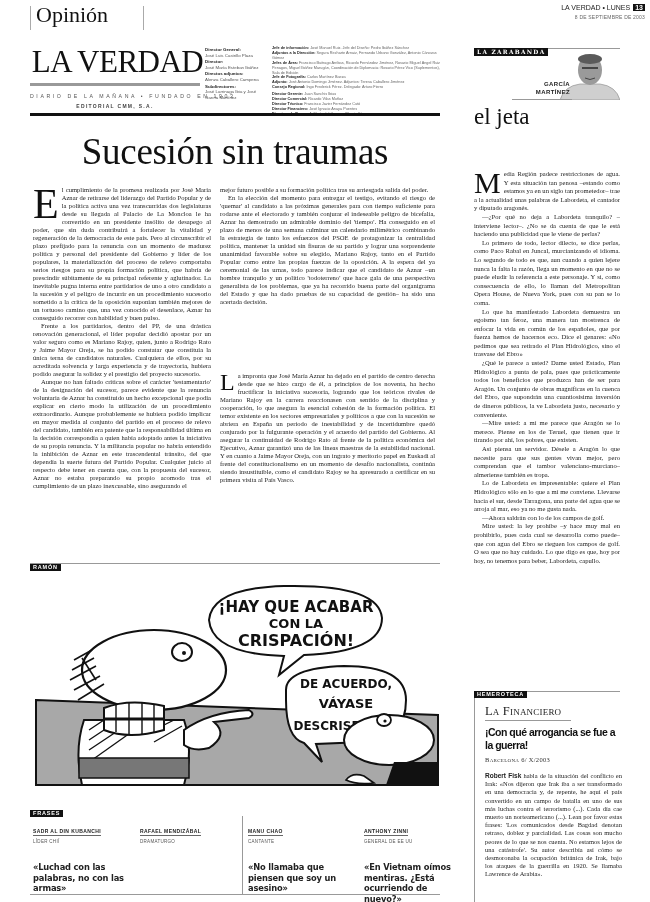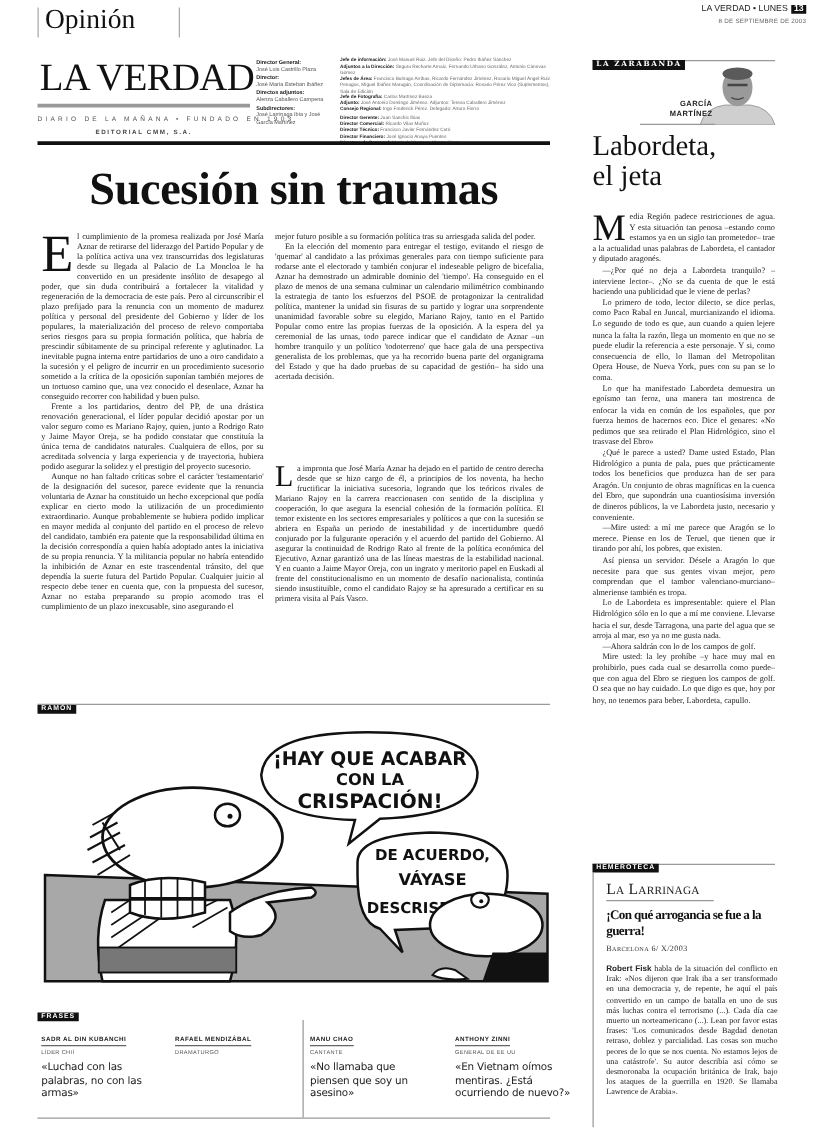--- a/index.html
+++ b/index.html
@@ -47,21 +47,21 @@
   #cartoon-label { left: 30px; top: 564px; background: #111; color: #fff; font-family: "Liberation Sans", sans-serif; font-size: 5.5px; font-weight: bold; padding: 0 3px; letter-spacing: 0.8px; line-height: 7px; }
   #cartoon-rule { left: 30px; top: 563px; width: 410px; height: 1px; background: #999; }
   #cartoon { left: 34px; top: 580px; width: 406px; height: 215px; }
 
   
   #frases-label { left: 30px; top: 810px; background: #111; color: #fff; font-family: "Liberation Sans", sans-serif; font-size: 5.5px; font-weight: bold; padding: 0 3px; letter-spacing: 0.8px; line-height: 7px; }
   #frases-bottom { left: 30px; top: 894px; width: 410px; height: 1px; background: #999; }
   .quote-col { top: 818px; width: 98px; }
   .quote-name { font-family: "Liberation Sans", sans-serif; font-size: 5px; font-weight: bold; color: #222; border-bottom: 1px solid #666; padding-bottom: 1px; display: inline-block; letter-spacing: 0.4px; }
   .quote-role { font-family: "Liberation Sans", sans-serif; font-size: 4.5px; color: #555; margin-top: 2px; letter-spacing: 0.3px; }
-  .quote-text { font-family: "DejaVu Sans", sans-serif; font-size: 8.3px; line-height: 10.6px; color: #222; margin-top: 4px; letter-spacing: -0.15px; }
+  .quote-text { font-family: "DejaVu Sans", sans-serif; font-size: 8.3px; line-height: 10.6px; color: #222; margin-top: 18px; letter-spacing: -0.15px; font-weight: bold; }
   .quote-divider { top: 816px; width: 1px; height: 78px; background: #999; }
 
   
   #date-line { left: 445px; top: 4px; width: 200px; text-align: right; font-family: "Liberation Sans", sans-serif; font-size: 7px; color: #222; }
   #date-line .page { background: #111; color: #fff; font-weight: bold; padding: 0 2px; margin-left: 3px; }
   #date-sub { left: 445px; top: 14px; width: 200px; text-align: right; font-family: "Liberation Sans", sans-serif; font-size: 5px; color: #666; letter-spacing: 0.2px; }
 
   #zarabanda-rule { left: 474px; top: 48px; width: 146px; height: 1px; background: #999; }
   #zarabanda-label { left: 474px; top: 48px; background: #111; color: #fff; font-family: "DejaVu Serif", serif; font-size: 5.8px; font-weight: bold; letter-spacing: 1.3px; padding: 0 3px; line-height: 8px; }
   #author-name { left: 510px; top: 80px; width: 60px; text-align: right; font-family: "Liberation Sans", sans-serif; font-size: 6px; font-weight: bold; line-height: 8px; color: #222; letter-spacing: 0.4px; }
@@ -72,21 +72,21 @@
 
   #column-body { left: 474px; top: 170px; width: 146px; }
   #column-body .body-text { font-size: 6.6px; line-height: 8.6px; }
 
   
   #hem-rule { left: 474px; top: 691px; width: 146px; height: 1px; background: #999; }
   #hem-label { left: 474px; top: 691px; background: #111; color: #fff; font-family: "Liberation Sans", sans-serif; font-size: 5.5px; font-weight: bold; letter-spacing: 0.8px; padding: 0 3px; line-height: 7px; }
   #hem-leftline { left: 474px; top: 698px; width: 1px; height: 204px; background: #999; }
   #hem-paper { left: 485px; top: 704px; font-family: "Liberation Serif", serif; font-size: 12.5px; color: #222; font-variant: small-caps; letter-spacing: 0.2px; }
   #hem-paper-rule { left: 485px; top: 720px; width: 86px; height: 1px; background: #999; }
-  #hem-title { left: 485px; top: 726px; width: 135px; font-family: Liberation Serif, serif; font-weight: bold; font-size: 10.5px; line-height: 13px; color: #111; letter-spacing: -0.5px; }
+  #hem-title { left: 485px; top: 726px; width: 135px; font-family: Liberation Sans, sans-serif; font-weight: bold; font-size: 10.5px; line-height: 13px; color: #111; letter-spacing: -0.5px; }
   #hem-dateline { left: 485px; top: 756px; font-family: "Liberation Serif", serif; font-size: 6.5px; color: #333; font-variant: small-caps; letter-spacing: 0.3px; }
   #hem-body { left: 485px; top: 772px; width: 137px; }
   #hem-body .body-text { font-size: 6.5px; line-height: 8.2px; }
   #hem-body b { font-family: "Liberation Sans", sans-serif; }
 </style>
 </head>
 <body>
 
 <div class="abs" id="section-rule-l"></div>
 <div class="abs" id="section-title" style="left:36px;">Opinión</div>
@@ -120,21 +120,21 @@
   <div class="gap"></div>
   <div><b>Director Gerente:</b> <span>Juan Sanchis Ibias</span></div>
   <div><b>Director Comercial:</b> <span>Ricardo Vilas Muñoz</span></div>
   <div><b>Director Técnico:</b> <span>Francisco Javier Fernández Cutó</span></div>
   <div><b>Director Financiero:</b> <span>José Ignacio Anaya Puentes</span></div>
   <div><b>Directora de Personal:</b> <span>María del Carmen Alberta Sáez</span></div>
 </div>
 
 <div class="abs" id="main-rule"></div>
 
-<h1 class="abs" id="headline" style="font-weight:bold;">Sucesión sin traumas</h1>
+<h1 class="abs" id="headline" style="font-weight:normal;">Sucesión sin traumas</h1>
 
 <div class="abs body-text" id="editorial-col1">
   <p class="first"><span class="dropcap">E</span><span>l cumplimiento de la promesa realizada por José María Aznar de retirarse del liderazgo del Partido Popular y de la política activa una vez transcurridas dos legislaturas desde su llegada al Palacio de La Moncloa le ha convertido en un presidente insólito de desapego al poder, que sin duda contribuirá a fortalecer la vitalidad y regeneración de la democracia de este país. Pero al circunscribir el plazo prefijado para la renuncia con un momento de madurez política y personal del presidente del Gobierno y líder de los populares, la materialización del proceso de relevo comportaba serios riesgos para su propia formación política, que habría de prescindir súbitamente de su principal referente y aglutinador. La inevitable pugna interna entre partidarios de uno a otro candidato a la sucesión y el peligro de incurrir en un procedimiento sucesorio sometido a la crítica de la oposición suponían también mejores de un tortuoso camino que, una vez conocido el desenlace, Aznar ha conseguido recorrer con habilidad y buen pulso.</span></p>
   <p>Frente a los partidarios, dentro del PP, de una drástica renovación generacional, el líder popular decidió apostar por un valor seguro como es Mariano Rajoy, quien, junto a Rodrigo Rato y Jaime Mayor Oreja, se ha podido constatar que constituía la única terna de candidatos naturales. Cualquiera de ellos, por su acreditada solvencia y larga experiencia y de trayectoria, hubiera podido asegurar la solidez y el prestigio del proyecto sucesorio.</p>
   <p>Aunque no han faltado críticas sobre el carácter 'testamentario' de la designación del sucesor, parece evidente que la renuncia voluntaria de Aznar ha constituido un hecho excepcional que podía explicar en cierto modo la utilización de un procedimiento extraordinario. Aunque probablemente se hubiera podido implicar en mayor medida al conjunto del partido en el proceso de relevo del candidato, también era patente que la responsabilidad última en la decisión correspondía a quien había adoptado antes la iniciativa de su propia renuncia. Y la militancia popular no habría entendido la inhibición de Aznar en este trascendental tránsito, del que dependía la suerte futura del Partido Popular. Cualquier juicio al respecto debe tener en cuenta que, con la propuesta del sucesor, Aznar no estaba preparando su propio acomodo tras el cumplimiento de un plazo inexcusable, sino asegurando el</p>
 </div>
 
 <div class="abs body-text" id="editorial-col2">
   <p class="first">mejor futuro posible a su formación política tras su arriesgada salida del poder.</p>
   <p>En la elección del momento para entregar el testigo, evitando el riesgo de 'quemar' al candidato a las próximas generales para con tiempo suficiente para rodarse ante el electorado y también conjurar el indeseable peligro de bicefalia, Aznar ha demostrado un admirable dominio del 'tiempo'. Ha conseguido en el plazo de menos de una semana culminar un calendario milimétrico combinando la estrategia de tanto los esfuerzos del PSOE de protagonizar la centralidad política, mantener la unidad sin fisuras de su partido y lograr una sorprendente unanimidad favorable sobre su elegido, Mariano Rajoy, tanto en el Partido Popular como entre las propias fuerzas de la oposición. A la espera del ya ceremonial de las urnas, todo parece indicar que el candidato de Aznar –un hombre tranquilo y un político 'todoterreno' que hace gala de una perspectiva generalista de los problemas, que ya ha recorrido buena parte del organigrama del Estado y que ha dado pruebas de su capacidad de gestión– ha sido una acertada decisión.</p>
@@ -245,21 +245,20 @@
     <path d="M25,28 Q30,31 35,28" stroke="#444" stroke-width="1" fill="none"></path>
   </svg>
 </div>
 <div class="abs" id="author-name">
   <div>GARCÍA</div>
   <div>MARTÍNEZ</div>
 </div>
 <div class="abs" id="author-rule"></div>
 
 <div class="abs" id="column-title">
-  <div>Labordeta,</div>
   <div>el jeta</div>
 </div>
 
 <div class="abs" id="column-body">
   <div class="body-text">
     <p class="first"><span class="dropcap" style="font-size:30px;line-height:24px;">M</span><span>edia Región padece restricciones de agua. Y esta situación tan penosa –estando como estamos ya en un siglo tan prometedor– trae a la actualidad unas palabras de Labordeta, el cantador y diputado aragonés.</span></p>
     <p>—¿Por qué no deja a Labordeta tranquilo? –interviene lector–. ¿No se da cuenta de que le está haciendo una publicidad que le viene de perlas?</p>
     <p>Lo primero de todo, lector dilecto, se dice perlas, como Paco Rabal en Juncal, murcianizando el idioma. Lo segundo de todo es que, aun cuando a quien lejere nunca la falta la razón, llega un momento en que no se puede eludir la referencia a este personaje. Y si, como consecuencia de ello, lo llaman del Metropolitan Opera House, de Nueva York, pues con su pan se lo coma.</p>
     <p>Lo que ha manifestado Labordeta demuestra un egoísmo tan feroz, una manera tan mostrenca de enfocar la vida en común de los españoles, que por fuerza hemos de hacernos eco. Dice el genares: «No pedimos que sea retirado el Plan Hidrológico, sino el trasvase del Ebro»</p>
     <p>¿Qué le parece a usted? Dame usted Estado, Plan Hidrológico a punta de pala, pues que prácticamente todos los beneficios que produzca han de ser para Aragón. Un conjunto de obras magníficas en la cuenca del Ebro, que supondrán una cuantiosísima inversión de dineros públicos, la ve Labordeta justo, necesario y conveniente.</p>
@@ -267,21 +266,21 @@
     <p>Así piensa un servidor. Désele a Aragón lo que necesite para que sus gentes vivan mejor, pero comprendan que el tambor valenciano-murciano–almeriense también es tropa.</p>
     <p>Lo de Labordeta es impresentable: quiere el Plan Hidrológico sólo en lo que a mí me conviene. Llevarse hacia el sur, desde Tarragona, una parte del agua que se arroja al mar, eso ya no me gusta nada.</p>
     <p>—Ahora saldrán con lo de los campos de golf.</p>
     <p>Mire usted: la ley prohíbe –y hace muy mal en prohibirlo, pues cada cual se desarrolla como puede– que con agua del Ebro se rieguen los campos de golf. O sea que no hay cuidado. Lo que digo es que, hoy por hoy, no tenemos para beber, Labordeta, capullo.</p>
   </div>
 </div>
 
 <div class="abs" id="hem-rule"></div>
 <div class="abs" id="hem-label">HEMEROTECA</div>
 <div class="abs" id="hem-leftline"></div>
-<div class="abs" id="hem-paper">La Larrinaga</div>
+<div class="abs" id="hem-paper">La Financiero</div>
 <div class="abs" id="hem-paper-rule"></div>
 <div class="abs" id="hem-title">¡Con qué arrogancia se fue a la guerra!</div>
 <div class="abs" id="hem-dateline">Barcelona 6/ X/2003</div>
 <div class="abs" id="hem-body">
   <div class="body-text">
     <p class="first"><b>Robert Fisk</b> <span>habla de la situación del conflicto en Irak: «Nos dijeron que Irak iba a ser transformado en una democracia y, de repente, he aquí el país convertido en un campo de batalla en uno de sus más luchas contra el terrorismo (...). Cada día cae muerto un norteamericano (...). Lean por favor estas frases: 'Los comunicados desde Bagdad denotan retraso, doblez y parcialidad. Las cosas son mucho peores de lo que se nos cuenta. No estamos lejos de una catástrofe'. Su autor describía así cómo se desmoronaba la ocupación británica de Irak, bajo los ataques de la guerrilla en 1920. Se llamaba Lawrence de Arabia».</span></p>
   </div>
 </div>
 
 </body></html>

